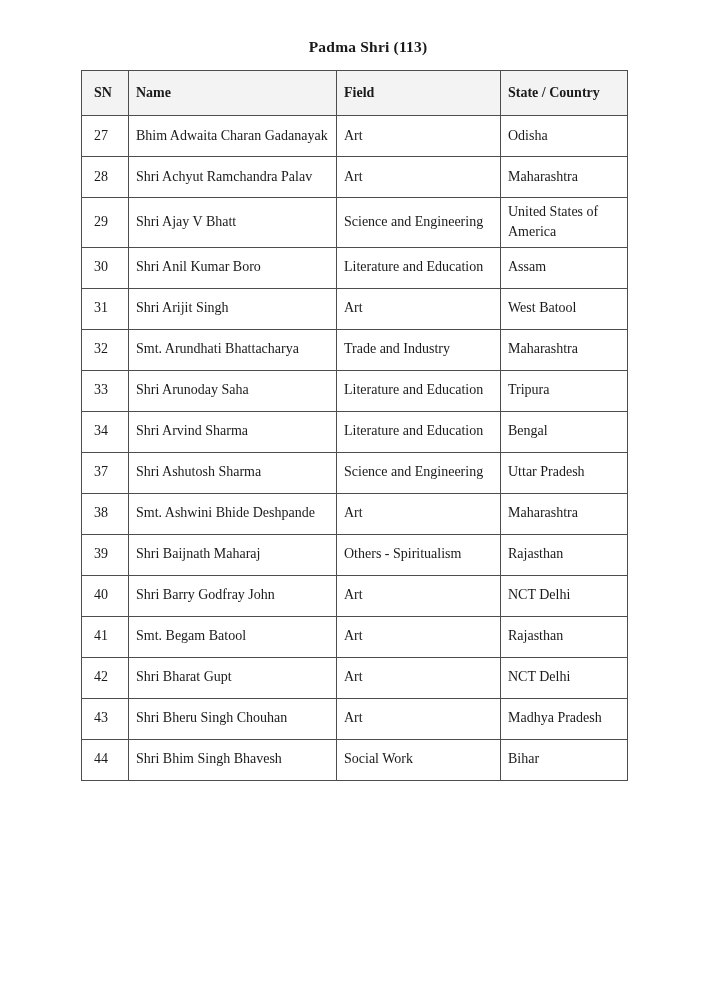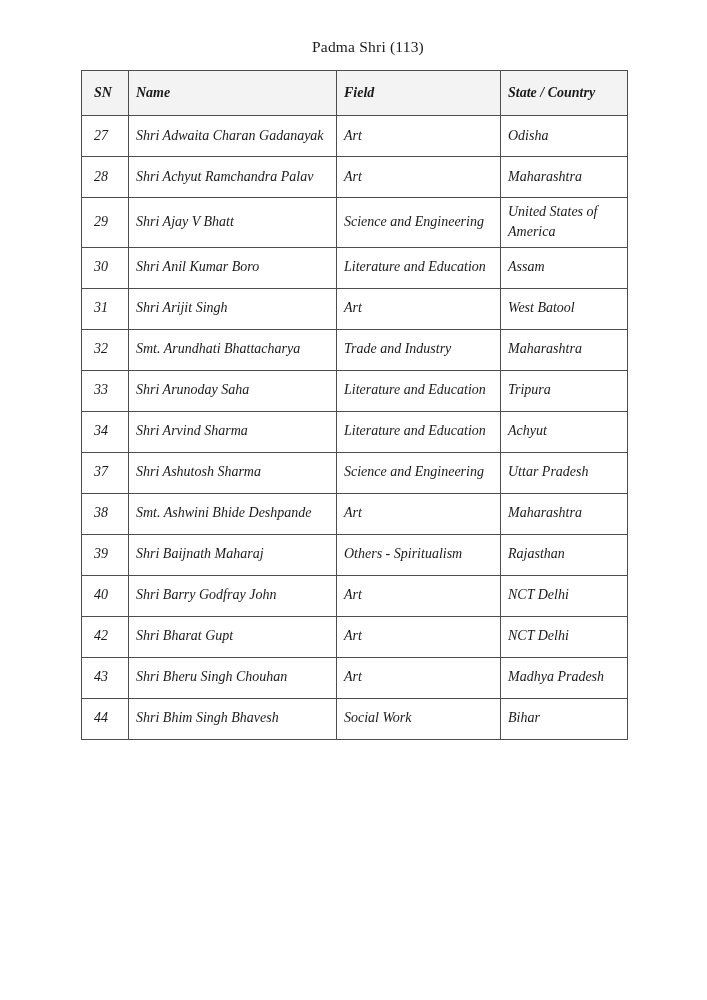--- a/index.html
+++ b/index.html
@@ -14,32 +14,31 @@
     color: #1a1a1a;
     position: relative;
     overflow: hidden;
   }
   .page {
     padding-top: 38px;
   }
   .doc-title {
     text-align: center;
     font-size: 15.5px;
-    font-weight: normal;
+    font-weight: bold;
     letter-spacing: 0.2px;
     margin: 0 0 14px 0;
     padding-left: 29px;
   }
   table.awards {
     border-collapse: collapse;
     table-layout: fixed;
     width: 546px;
     margin-left: 81px;
     font-size: 14px;
-    font-style: italic;
   }
   table.awards col.c-sn    { width: 47px;  }
   table.awards col.c-name  { width: 208px; }
   table.awards col.c-field { width: 164px; }
   table.awards col.c-state { width: 127px; }
   table.awards th, table.awards td {
     border: 1px solid #4d4d4d;
     padding: 4px 6px 4px 7px;
     vertical-align: middle;
     text-align: left;
@@ -76,21 +75,21 @@
       <tr>
         <th class="sn">SN</th>
         <th>Name</th>
         <th>Field</th>
         <th>State / Country</th>
       </tr>
     </thead>
     <tbody>
         <tr>
           <td class="sn">27</td>
-          <td>Shri Adwaita Charan Gadanayak</td>
+          <td>Bhim Adwaita Charan Gadanayak</td>
           <td>Art</td>
           <td>Odisha</td>
         </tr>
         <tr>
           <td class="sn">28</td>
           <td>Shri Achyut Ramchandra Palav</td>
           <td>Art</td>
           <td>Maharashtra</td>
         </tr>
         <tr>
@@ -120,21 +119,21 @@
         <tr>
           <td class="sn">33</td>
           <td>Shri Arunoday Saha</td>
           <td>Literature and Education</td>
           <td>Tripura</td>
         </tr>
         <tr>
           <td class="sn">34</td>
           <td>Shri Arvind Sharma</td>
           <td>Literature and Education</td>
-          <td>Achyut</td>
+          <td>Bengal</td>
         </tr>
         <tr>
           <td class="sn">37</td>
           <td>Shri Ashutosh Sharma</td>
           <td>Science and Engineering</td>
           <td>Uttar Pradesh</td>
         </tr>
         <tr>
           <td class="sn">38</td>
           <td>Smt. Ashwini Bhide Deshpande</td>
@@ -147,20 +146,26 @@
           <td>Others - Spiritualism</td>
           <td>Rajasthan</td>
         </tr>
         <tr>
           <td class="sn">40</td>
           <td>Shri Barry Godfray John</td>
           <td>Art</td>
           <td>NCT Delhi</td>
         </tr>
         <tr>
+          <td class="sn">41</td>
+          <td>Smt. Begam Batool</td>
+          <td>Art</td>
+          <td>Rajasthan</td>
+        </tr>
+        <tr>
           <td class="sn">42</td>
           <td>Shri Bharat Gupt</td>
           <td>Art</td>
           <td>NCT Delhi</td>
         </tr>
         <tr>
           <td class="sn">43</td>
           <td>Shri Bheru Singh Chouhan</td>
           <td>Art</td>
           <td>Madhya Pradesh</td>

